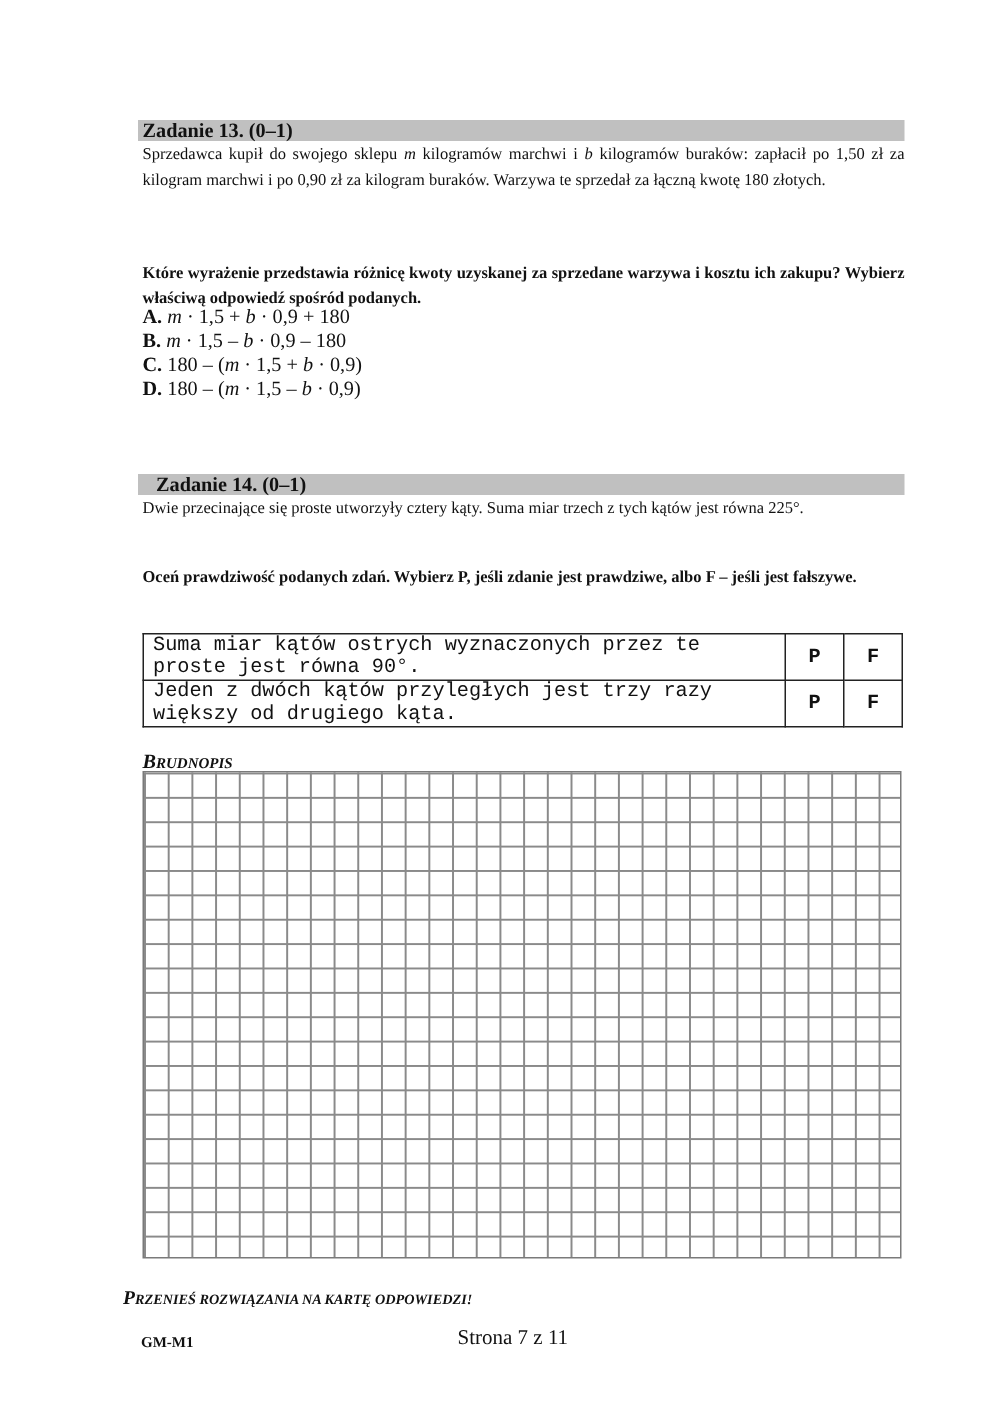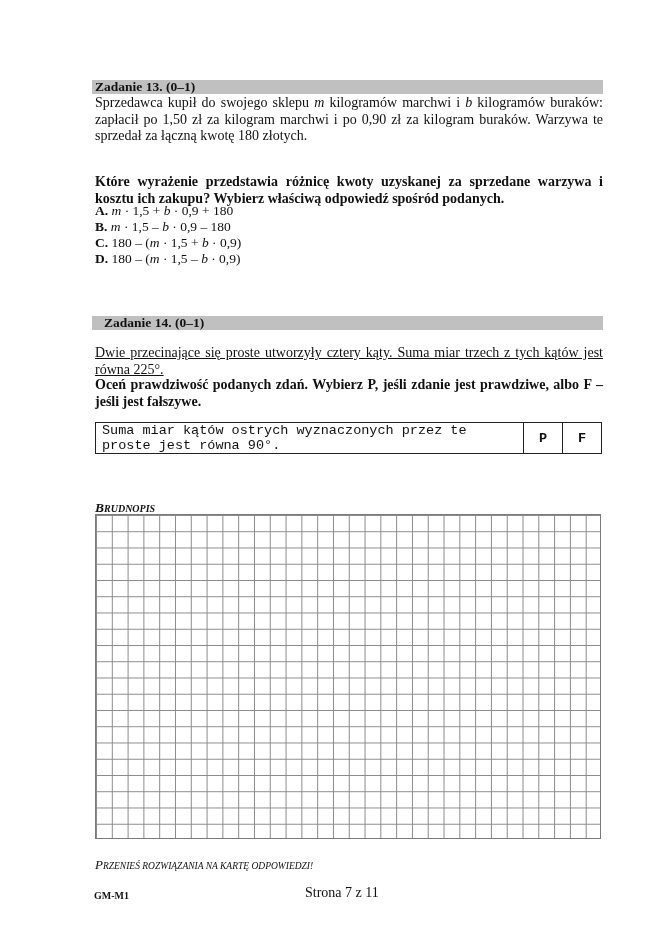--- a/index.html
+++ b/index.html
@@ -1,63 +1,68 @@
 <!DOCTYPE html>
 <html><head>
 <meta charset="utf-8">
 <style>
   html, body { margin: 0; padding: 0; background: #ffffff; }
   body { width: 665px; height: 941px; position: relative; overflow: hidden;
          font-family: "Liberation Serif", "DejaVu Serif", serif; color: #111; }
   .abs { position: absolute; }
   .task-header { left: 92px; width: 511px; height: 14px; background: #c0c0c0;
                  font-weight: bold; font-size: 13.5px; line-height: 14px; padding-left: 3px; box-sizing: border-box; }
-  .para { left: 95px; width: 508px; font-size: 14px; line-height: 16.5px; text-align: justify; }
+  .para { left: 95px; width: 508px; font-size: 11px; line-height: 16.5px; text-align: justify; }
   .para.bold { font-weight: bold; }
   .opt { left: 95px; font-size: 13.5px; line-height: 16.5px; }
   .opt b { font-weight: bold; }
   .opt .expr i { font-style: italic; }
   table.tf { position: absolute; left: 95px; top: 422px; width: 507px; border-collapse: collapse; }
   table.tf td { border: 1.3px solid #222; height: 30px; font-size: 13.5px; padding: 0 6px; font-family: Liberation Mono, monospace; }
   table.tf td.pf { width: 26px; text-align: center; font-weight: bold; }
   .brud { left: 95px; width: 507px; top: 500px; font-weight: bold; font-style: italic; font-size: 12.5px; }
   .brud .big { font-size: 13.5px; }
   .brud .small { font-size: 10px; }
   .grid { left: 95px; top: 514px; width: 506px; height: 325px;
           border: 1px solid #7a7a7a; box-sizing: border-box;
           background-image:
             linear-gradient(to right, #8a8a8a 1px, transparent 1px),
             linear-gradient(to bottom, #8a8a8a 1px, transparent 1px);
           background-size: 15.8px 16.25px; }
-  .transfer { left: 95px; top: 857px; font-weight: normal; font-style: italic; font-size: 13px; text-align: center; }
+  .transfer { left: 82px; top: 857px; font-weight: bold; font-style: italic; font-size: 13px; text-align: center; }
   .transfer .big { font-size: 13px; }
   .transfer .small { font-size: 9.5px; }
   .code { left: 94px; top: 890px; font-weight: bold; font-size: 10px; }
   .pageno { left: 305px; top: 885px; font-size: 14px; }
 </style>
 </head>
 <body>
 
 <div class="abs task-header" style="top:80px;">Zadanie 13. (0–1)</div>
 <div class="abs para" style="top:95px;"><span>Sprzedawca kupił do swojego sklepu </span><i>m</i><span> kilogramów marchwi i </span><i>b</i><span> kilogramów buraków: zapłacił po 1,50 zł za kilogram marchwi i po 0,90 zł za kilogram buraków. Warzywa te sprzedał za łączną kwotę 180 złotych.</span></div>
 <div class="abs para bold" style="top:174px;">Które wyrażenie przedstawia różnicę kwoty uzyskanej za sprzedane warzywa i kosztu ich zakupu? Wybierz właściwą odpowiedź spośród podanych.</div>
 
 <div class="abs opt" style="top:203px;"><b>A.</b> <span class="expr"><i>m</i> · 1,5 + <i>b</i> · 0,9 + 180</span></div>
 <div class="abs opt" style="top:219px;"><b>B.</b> <span class="expr"><i>m</i> · 1,5 – <i>b</i> · 0,9 – 180</span></div>
 <div class="abs opt" style="top:235px;"><b>C.</b> <span class="expr">180 – (<i>m</i> · 1,5 + <i>b</i> · 0,9)</span></div>
 <div class="abs opt" style="top:251px;"><b>D.</b> <span class="expr">180 – (<i>m</i> · 1,5 – <i>b</i> · 0,9)</span></div>
 
 <div class="abs task-header" style="top:316px;padding-left:12px;">Zadanie 14. (0–1)</div>
-<div class="abs para" style="top:345px;text-decoration:underline;">Dwie przecinające się proste utworzyły cztery kąty. Suma miar trzech z tych kątów jest równa 225°.</div>
+<div class="abs para" style="top:331px;">Dwie przecinające się proste utworzyły cztery kąty. Suma miar trzech z tych kątów jest równa 225°.</div>
 <div class="abs para bold" style="top:377px;">Oceń prawdziwość podanych zdań. Wybierz P, jeśli zdanie jest prawdziwe, albo F – jeśli jest fałszywe.</div>
 
 <table class="tf">
   <tbody>
       <tr>
     <td>Suma miar kątów ostrych wyznaczonych przez te proste jest równa 90°.</td>
+    <td class="pf">P</td>
+    <td class="pf">F</td>
+  </tr>
+  <tr>
+    <td>Jeden z dwóch kątów przyległych jest trzy razy większy od drugiego kąta.</td>
     <td class="pf">P</td>
     <td class="pf">F</td>
   </tr>
 </tbody>
   </table>
 
 <div class="abs brud"><span class="big">B</span><span class="small">RUDNOPIS</span></div>
 <div class="abs grid"></div>
 
 <div class="abs transfer"><span class="big">P</span><span class="small">RZENIEŚ ROZWIĄZANIA NA KARTĘ ODPOWIEDZI!</span></div>

